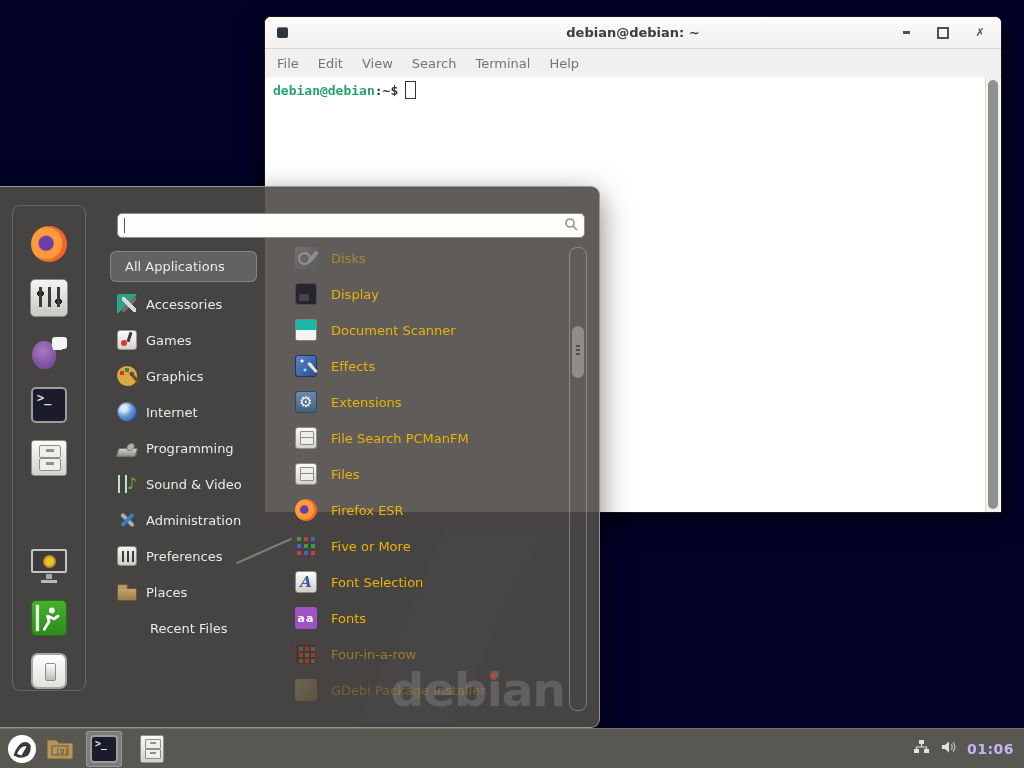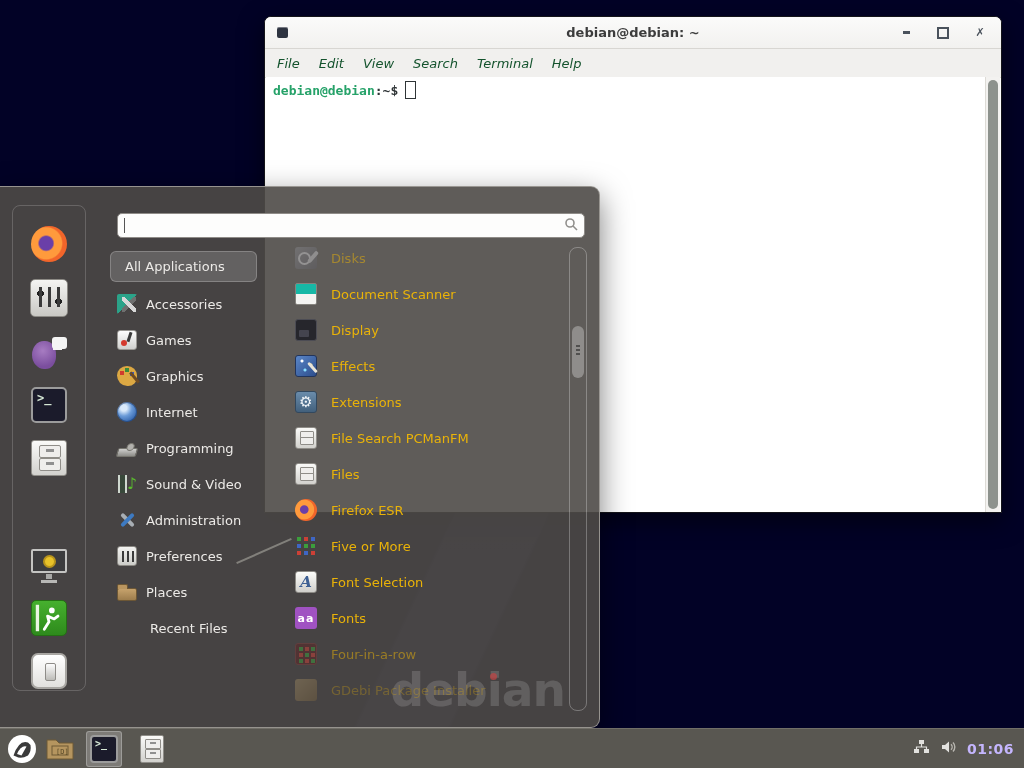--- a/index.html
+++ b/index.html
@@ -20,21 +20,21 @@
   .titlebar .win-icon{position:absolute;left:12px;top:10px;width:11px;height:11px;background:#2e3440;
       border-radius:2px;box-shadow:inset 0 1px 0 rgba(255,255,255,.35);}
   .titlebar .title{font-size:13px;font-weight:bold;color:#3c3c3c;}
   .win-controls{position:absolute;right:14px;top:0;height:31px;display:flex;align-items:center;gap:23px;}
   .wc{width:14px;height:14px;display:flex;align-items:center;justify-content:center;cursor:default;}
   .wc-min i{display:block;width:7px;height:3px;background:#4a525c;}
   .wc-max i{display:block;width:8px;height:8px;border:2px solid #4a525c;}
   .wc-close{color:#4a525c;font-size:11px;font-weight:bold;line-height:1;}
   .menubar{height:28px;background:#f1f0ee;border-bottom:1px solid #dedcd7;display:flex;align-items:center;
       gap:19px;padding-left:12px;}
-  .menubar .menu-item{font-size:13px;color:#14532d;font-style:italic;}
+  .menubar .menu-item{font-size:13px;color:#737373;}
   .term-body{position:absolute;left:1px;right:1px;top:60px;bottom:0;background:#ffffff;}
   .prompt{position:absolute;left:7px;top:4px;font-family:"DejaVu Sans Mono","Liberation Mono",monospace;
       font-size:13px;font-weight:bold;color:#2e3436;display:flex;align-items:center;}
   .prompt .user{color:#26a269;}
   .prompt .cursor{display:inline-block;width:9px;height:16px;border:1px solid #2e3436;margin-left:7px;}
   .term-scrollbar{position:absolute;top:0;right:0;bottom:0;width:14px;background:#f3f2f0;border-left:1px solid #dddbd6;}
   .term-scrollbar .thumb{position:absolute;left:2px;right:2px;top:3px;bottom:3px;background:#8d928d;border-radius:6px;}
 
   
   #app-menu{position:absolute;left:0;top:186px;width:599px;height:540px;
@@ -340,26 +340,26 @@
       <div class="cat-item no-icon">
         <span class="label">Recent Files</span>
       </div>
     </div>
   <div id="apps">
       <div class="app-item faded-1">
         <span class="ic ic-disks"></span>
         <span class="label">Disks</span>
       </div>
       <div class="app-item">
+        <span class="ic ic-display"></span>
+        <span class="label">Display</span>
+      </div>
+      <div class="app-item">
         <span class="ic ic-document-scanner"></span>
         <span class="label">Document Scanner</span>
-      </div>
-      <div class="app-item">
-        <span class="ic ic-display"></span>
-        <span class="label">Display</span>
       </div>
       <div class="app-item">
         <span class="ic ic-effects"></span>
         <span class="label">Effects</span>
       </div>
       <div class="app-item">
         <span class="ic ic-extensions"></span>
         <span class="label">Extensions</span>
       </div>
       <div class="app-item">

